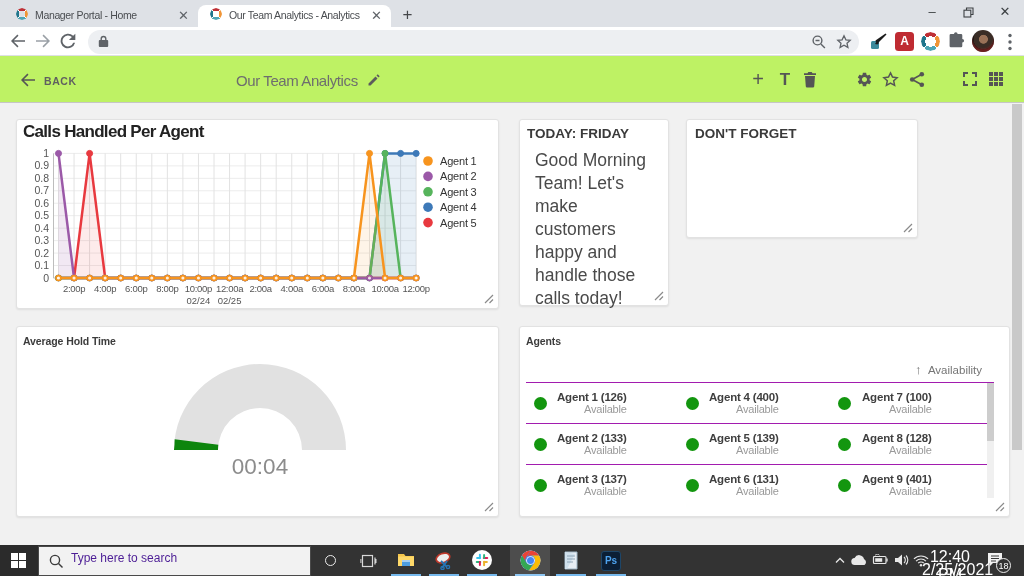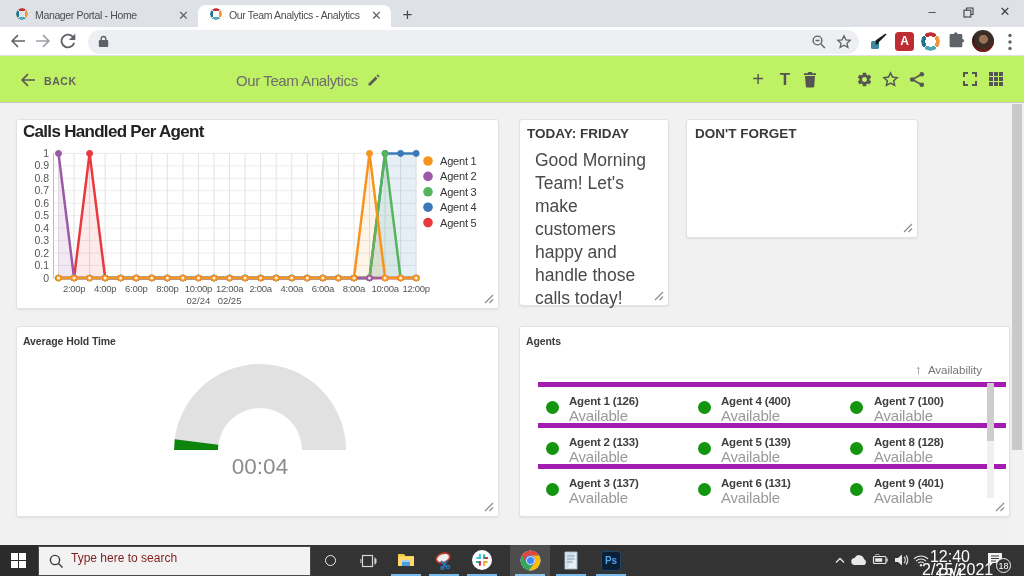--- a/index.html
+++ b/index.html
@@ -37,38 +37,38 @@
 #backlbl { left:44px; top:19px; font-size:10.5px; font-weight:bold; color:#606060; letter-spacing:0.6px; }
 #dashtitle { left:236px; top:16px; font-size:15px; letter-spacing:-0.4px; color:#6e6e6e; }
 
 
 #content { left:0; top:103px; width:1024px; height:442px; background:#f1f1f1; }
 .card { position:absolute; background:#fff; border:1px solid #e2e2e2; border-radius:3px; box-shadow:0 1px 2px rgba(0,0,0,0.08); }
 #card-chart  { left:16px; top:119px; width:483px; height:190px; }
 #card-today  { left:519px; top:119px; width:150px; height:187px; }
 #card-forget { left:686px; top:119px; width:232px; height:119px; }
 #card-gauge  { left:16px; top:326px; width:483px; height:191px; }
-#card-agents { left:519px; top:326px; width:491px; height:191px; }
+#card-agents { left:519px; top:326px; width:491px; height:191px;text-align:right; }
 .rsz { position:absolute; right:4px; bottom:4px; width:12px; height:12px; }
 .cardhdr { position:absolute; left:6px; top:8px; font-size:10.5px; letter-spacing:-0.1px; font-weight:bold; color:#3c3c3c; }
 .notetext { position:absolute; font-size:17.5px; color:#4a4a4a; line-height:23px; }
 
 
-.agrow { position:absolute; left:18px; width:468px; height:41px; border-top:5px solid #a21caf; }
+.agrow { position:absolute; left:6px; width:468px; height:41px; border-top:1px solid #a21caf; }
 .adot { position:absolute; top:14px; width:13px; height:13px; border-radius:50%; background:#13960f; }
 .aname { position:absolute; top:8px; font-size:11.5px; letter-spacing:-0.2px; font-weight:bold; color:#3f3f3f; white-space:nowrap; }
-.astat { position:absolute; top:21px; font-size:15px; color:#9a9a9a;margin-top:16px; }
+.astat { position:absolute; top:21px; font-size:11px; color:#9a9a9a;margin-top:16px; }
 .acol0 { left:8px; } .acol1 { left:160px; } .acol2 { left:312px; }
 .acol0t { left:31px; } .acol1t { left:183px; } .acol2t { left:336px; }
 
 
 #taskbar { left:0; top:545px; width:1024px; height:31px; background:#333333; }
 #startbtn { left:0; top:0; width:38px; height:31px; background:#2b2b2b; }
 #searchbox { left:38px; top:1px; width:273px; height:30px; background:#f2f2f2; border:1px solid #4a4a4a; }
-#searchtxt { position:absolute; left:32px; top:4px; font-size:12px; color:#7f1d1d; }
+#searchtxt { position:absolute; left:32px; top:4px; font-size:12px; color:#4c1d95; }
 .tbbtn { top:0; width:38px; height:31px; }
 .tbline { position:absolute; bottom:0; height:2px; background:#76b9ed; }
 #tray { color:#ececec; }
 .traytime { position:absolute; right:46px; width:56px; text-align:center; color:#fff; font-size:16px; }
 </style>
 </head>
 <body>
 
 <div id="tabstrip" class="abs">
   <div id="tab1" class="tab abs">

